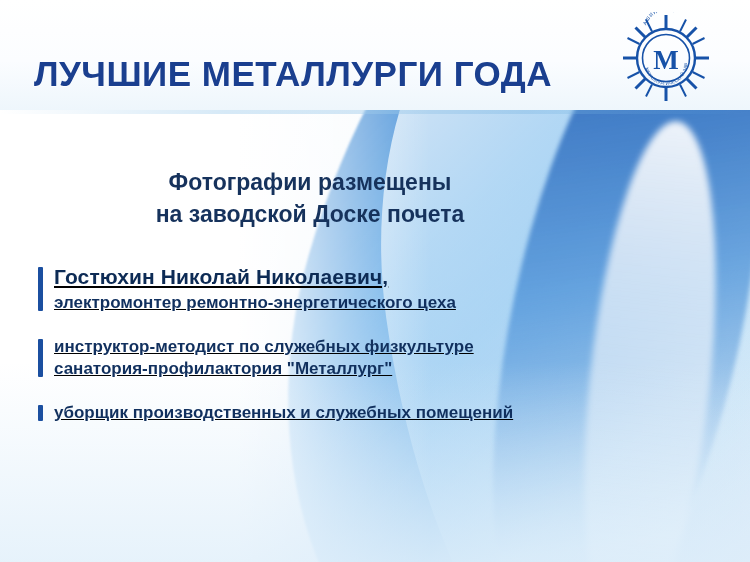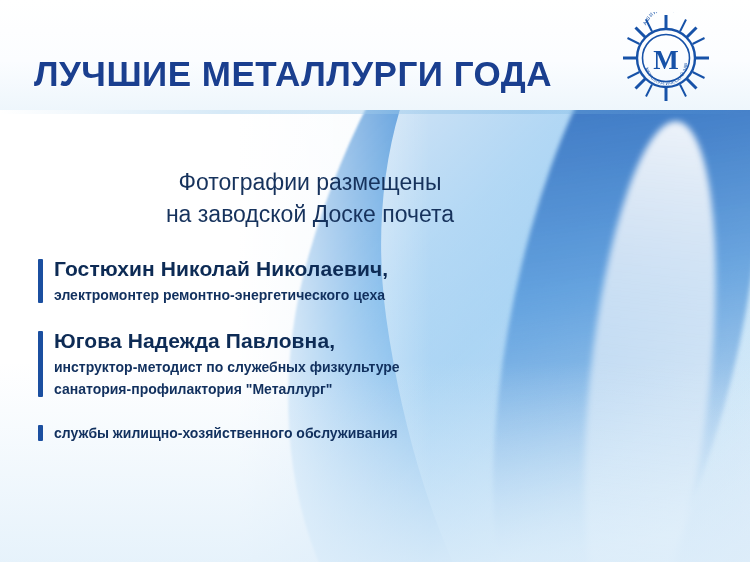--- a/index.html
+++ b/index.html
@@ -130,31 +130,32 @@
 
   
   .subtitle {
     position: absolute;
     left: 0;
     top: 166px;
     width: 620px;
     text-align: center;
     font-size: 23px;
     line-height: 32px;
-    font-weight: normal;
+    font-weight: bold;
     color: #16325c;
   }
   .subtitle .line2 { display: block; }
 
   
   .list {
     position: absolute;
     left: 38px;
-    top: 256px;
+    top: 264px;
     width: 640px;
+    text-decoration: underline;
   }
   .entry {
     position: relative;
     padding-left: 16px;
     margin-bottom: 22px;
   }
   .entry .bar {
     position: absolute;
     left: 0;
     top: 3px;
@@ -164,21 +165,21 @@
     border-radius: 1px;
   }
   .entry .name {
     font-size: 21px;
     font-weight: bold;
     color: #0d2b55;
     line-height: 26px;
     letter-spacing: 0.1px;
   }
   .entry .role {
-    font-size: 14px;
+    font-size: 17px;
     font-weight: bold;
     color: #11305e;
     line-height: 22px;
     margin-top: 2px;
   }
   .entry .role span { display: block; }
 </style>
 </head>
 <body>
 
@@ -245,28 +246,27 @@
     <div class="entry">
       <div class="bar"></div>
       <div class="name">Гостюхин Николай Николаевич,</div>
       <div class="role">
         <span>электромонтер ремонтно-энергетического цеха</span>
       </div>
     </div>
 
     <div class="entry">
       <div class="bar"></div>
-      <div class="name">Югова Надежда Павловна,</div>
       <div class="role">
         <span>инструктор-методист по служебных физкультуре</span>
         <span>санатория-профилактория "Металлург"</span>
       </div>
     </div>
 
     <div class="entry">
       <div class="bar"></div>
       <div class="role">
-        <span>службы жилищно-хозяйственного обслуживания</span>
+        <span>уборщик производственных и служебных помещений</span>
       </div>
     </div>
 
   </div>
 </div>
 
 </body></html>

